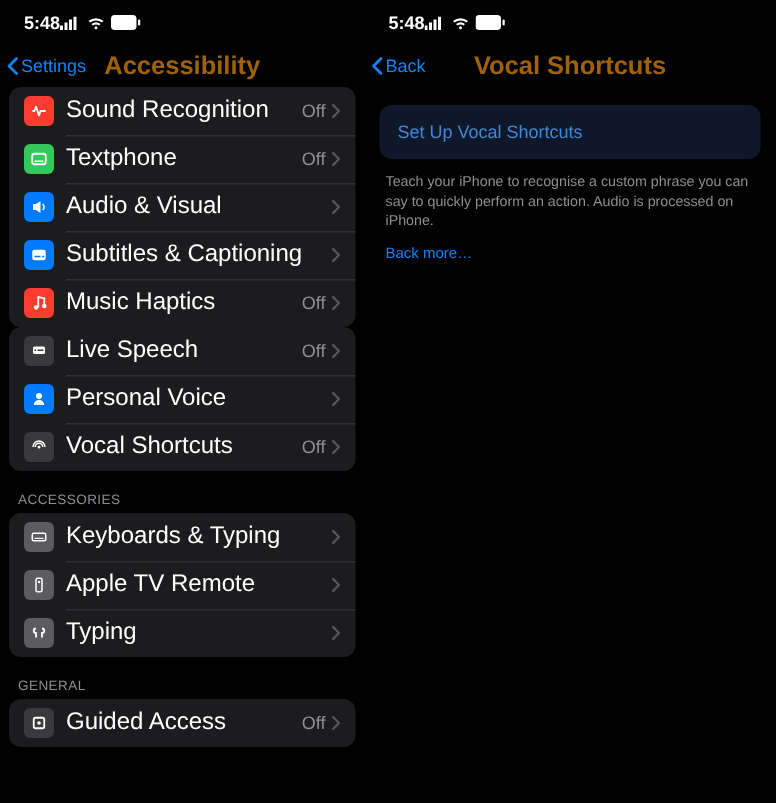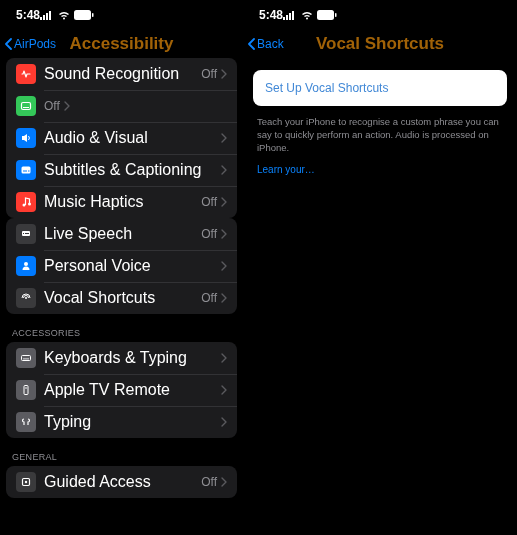--- a/index.html
+++ b/index.html
@@ -100,21 +100,21 @@
     font-size: 12px;
     color: #8e8e93;
     margin-right: 4px;
   }
   .chevron {
     width: 6px; height: 10px;
   }
   .chevron svg { display: block; }
   
   .r-group {
-    background: #ffffff;
+    background: #0f172a;
     border-radius: 8px;
     margin: 12px 10px 6px 10px;
     padding: 0;
   }
   .r-row {
     padding: 11px 12px;
     font-size: 12px;
     color: #4188d6;
   }
   .helper {
@@ -158,21 +158,21 @@
           <rect x="18" y="3" width="1.5" height="4" rx="0.7" fill="#fff"></rect>
         </svg>
     </span>
   </div>
 
   <div class="nav-bar">
     <div class="nav-back">
       <svg width="8" height="12" viewBox="0 0 8 12">
           <path d="M7 1L2 6l5 5" stroke="#0a84ff" stroke-width="1.8" fill="none" stroke-linecap="round" stroke-linejoin="round"></path>
         </svg>
-      <span>AirPods</span>
+      <span>Settings</span>
     </div>
     <span class="nav-title">Accessibility</span>
   </div>
 
   <div class="scroll" id="left-groups">
       <div style="height: 0px;"></div>
       <div class="group">
         <div class="row">
           <span class="row-icon ic-red">
             <svg width="12" height="12" viewBox="0 0 12 12">
@@ -187,20 +187,21 @@
             </svg>
           </span>
         </div>
         <div class="row">
           <span class="row-icon ic-green">
             <svg width="12" height="12" viewBox="0 0 12 12">
               <rect x="1.5" y="2.5" width="9" height="7" rx="1.5" fill="none" stroke="#fff" stroke-width="1.2"></rect>
               <rect x="3" y="7" width="6" height="1" fill="#fff"></rect>
             </svg>
           </span>
+          <span class="row-label">Textphone</span>
           <span class="row-value">Off</span>
           <span class="chevron">
             <svg width="6" height="10" viewBox="0 0 6 10">
               <path d="M1 1l4 4-4 4" stroke="#5a5a5e" stroke-width="1.4" fill="none" stroke-linecap="round" stroke-linejoin="round"></path>
             </svg>
           </span>
         </div>
         <div class="row">
           <span class="row-icon ic-blue">
             <svg width="12" height="12" viewBox="0 0 12 12">
@@ -390,14 +391,14 @@
     </div>
     <span class="nav-title">Vocal Shortcuts</span>
   </div>
 
   <div class="r-group">
     <div class="r-row">
       <span>Set Up Vocal Shortcuts</span>
     </div>
   </div>
   <div class="helper">Teach your iPhone to recognise a custom phrase you can say to quickly perform an action. Audio is processed on iPhone.</div>
-  <a class="learn-more">Learn your…</a>
+  <a class="learn-more">Back more…</a>
 </div>
 
 </body></html>

